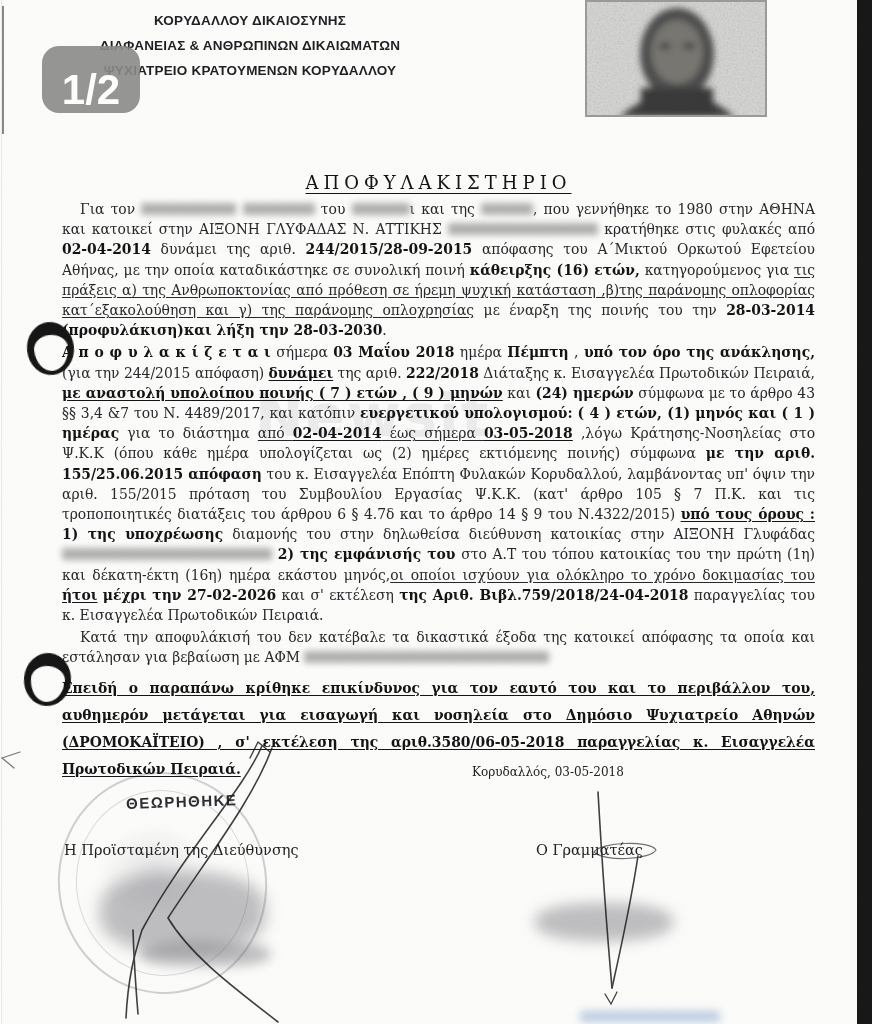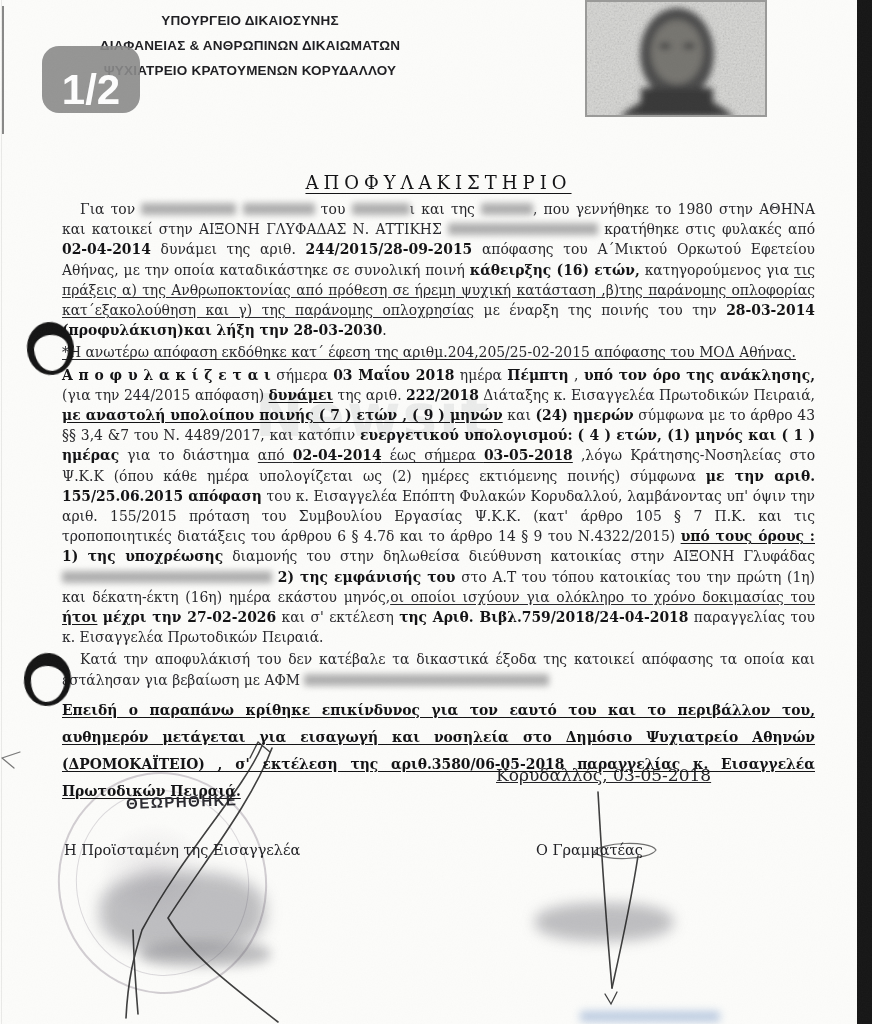--- a/index.html
+++ b/index.html
@@ -63,21 +63,21 @@
   }
   
   .ink-blot{
     position:absolute;width:34px;height:36px;border-radius:50%;z-index:8;
     border:4px solid #141414;border-top-width:13px;border-left-width:7px;border-right-width:6px;
     filter:blur(.4px);
   }
   .blot1{left:27px;top:322px;transform:rotate(-6deg);}
   .blot2{left:24px;top:653px;transform:rotate(5deg);}
   
-  .place-date{position:absolute;left:496px;top:765px;font-size:17px;z-index:7;color:#202024;text-decoration:underline;}
+  .place-date{position:absolute;left:472px;top:765px;font-size:12px;z-index:7;color:#202024;}
   .approved{
     position:absolute;left:126px;top:793px;z-index:9;
     font-family:"Liberation Sans","DejaVu Sans",sans-serif;
     font-size:15px;font-weight:bold;letter-spacing:1.5px;color:#2a2a30;transform:rotate(-2deg);
   }
   .sig-label{position:absolute;font-size:14.5px;z-index:7;color:#202024;}
   .sig-label.left{left:64px;top:842px;}
   .sig-label.right{left:536px;top:842px;text-align:center;}
   
   .stamp{
@@ -108,21 +108,21 @@
 </head>
 <body>
 
 <div class="page">
 
   <div class="right-strip"></div>
   <div class="left-edge-dark"></div>
   <div class="left-edge-faint"></div>
 
   <header class="gov-header">
-    <div>ΥΠΟΥΡΓΕΙΟ ΔΙΚΑΙΟΣΥΝΗΣ</div>
+    <div>ΚΟΡΥΔΑΛΛΟΥ ΔΙΚΑΙΟΣΥΝΗΣ</div>
     <div>ΔΙΑΦΑΝΕΙΑΣ &amp; ΑΝΘΡΩΠΙΝΩΝ ΔΙΚΑΙΩΜΑΤΩΝ</div>
     <div>ΨΥΧΙΑΤΡΕΙΟ ΚΡΑΤΟΥΜΕΝΩΝ  ΚΟΡΥΔΑΛΛΟΥ</div>
   </header>
 
   <div class="page-badge">1/2</div>
 
   <figure class="photo">
     <svg width="182" height="117" viewBox="0 0 182 117">
       <defs>
         <filter id="photoNoise">
@@ -146,33 +146,32 @@
       <rect x="1" y="1" width="180" height="115" fill="none" stroke="#9a9a98" stroke-width="2"></rect>
     </svg>
   </figure>
 
   <h1 class="doc-title">ΑΠΟΦΥΛΑΚΙΣΤΗΡΙΟ</h1>
 
   <div class="watermark">Newsit</div>
 
   <main id="doc-body" class="doc-body">
       <p class="para indent"><span>Για τον </span><span class="redact" style="width: 95px;"></span><span>  </span><span class="redact" style="width: 72px;"></span><span>  του </span><span class="redact" style="width: 58px;"></span><span>ι   και της </span><span class="redact" style="width: 52px;"></span><span>,  που γεννήθηκε το 1980 στην  ΑΘΗΝΑ και κατοικεί στην ΑΙΞΟΝΗ  ΓΛΥΦΑΔΑΣ Ν.  ΑΤΤΙΚΗΣ </span><span class="redact" style="width: 150px;"></span><span> κρατήθηκε  στις φυλακές από </span><span class="b">02-04-2014</span><span>  δυνάμει της αριθ. </span><span class="b">244/2015/28-09-2015</span><span> απόφασης του Α΄Μικτού Ορκωτού Εφετείου  Αθήνας,  με  την  οποία  καταδικάστηκε  σε  συνολική   ποινή  </span><span class="b">κάθειρξης  (16)  ετών,</span><span> κατηγορούμενος για </span><span class="u">τις πράξεις α) της Ανθρωποκτονίας  από πρόθεση σε ήρεμη ψυχική κατάσταση ,β)της παράνομης  οπλοφορίας κατ΄εξακολούθηση και γ) της  παράνομης οπλοχρησίας</span><span>  με έναρξη της ποινής του την </span><span class="b">28-03-2014 (προφυλάκιση)και λήξη την 28-03-2030</span><span>.</span></p>
-      <p class="para note"><span class="u">*Η ανωτέρω απόφαση εκδόθηκε κατ΄ έφεση της αριθμ.204,205/25-02-2015 απόφασης του ΜΟΔ Αθήνας.</span></p>
       <p class="para"><span class="b">Α π ο φ υ λ α κ ί ζ ε τ α ι</span><span> σήμερα  </span><span class="b">03  Μαΐου   2018</span><span> ημέρα  </span><span class="b">Πέμπτη</span><span> , </span><span class="b">υπό τον όρο της ανάκλησης,</span><span> (για την 244/2015   απόφαση) </span><span class="b u">δυνάμει</span><span> της αριθ. </span><span class="b">222/2018</span><span> Διάταξης κ. Εισαγγελέα Πρωτοδικών Πειραιά, </span><span class="b u">με αναστολή υπολοίπου ποινής ( 7 ) ετών , ( 9 ) μηνών</span><span> και </span><span class="b">(24) ημερών</span><span>  σύμφωνα με το άρθρο 43 §§ 3,4 &amp;7 του Ν. 4489/2017, και κατόπιν </span><span class="b">ευεργετικού υπολογισμού:</span><span>  </span><span class="b">( 4 ) ετών, (1) μηνός και ( 1 ) ημέρας</span><span> για το διάστημα </span><span class="u">από </span><span class="b u">02-04-2014</span><span class="u"> έως σήμερα  </span><span class="b u">03-05-2018</span><span> ,λόγω Κράτησης-Νοσηλείας στο Ψ.Κ.Κ (όπου κάθε ημέρα υπολογίζεται ως (2) ημέρες εκτιόμενης ποινής) σύμφωνα </span><span class="b">με την αριθ. 155/25.06.2015 απόφαση</span><span> του κ. Εισαγγελέα Επόπτη Φυλακών Κορυδαλλού, λαμβάνοντας υπ' όψιν την αριθ. 155/2015 πρόταση του Συμβουλίου Εργασίας Ψ.Κ.Κ. (κατ' άρθρο 105 § 7 Π.Κ. και τις τροποποιητικές διατάξεις του άρθρου 6 § 4.7δ και το άρθρο 14 § 9 του Ν.4322/2015) </span><span class="b u">υπό τους όρους :</span><span> </span><span class="b">1) της υποχρέωσης</span><span> διαμονής του στην δηλωθείσα διεύθυνση  κατοικίας στην ΑΙΞΟΝΗ Γλυφάδας </span><span class="redact" style="width: 210px;"></span><span> </span><span class="b">2) της εμφάνισής του</span><span>  στο Α.Τ του τόπου κατοικίας του την πρώτη (1η) και δέκατη-έκτη (16η) ημέρα εκάστου μηνός,</span><span class="u">οι οποίοι ισχύουν για ολόκληρο το χρόνο δοκιμασίας του </span><span class="b u">ήτοι</span><span> </span><span class="b">μέχρι την 27-02-2026</span><span>  και σ' εκτέλεση </span><span class="b">της Αριθ. Βιβλ.759/2018/24-04-2018</span><span>  παραγγελίας του κ. Εισαγγελέα Πρωτοδικών Πειραιά.</span></p>
       <p class="para indent"><span>Κατά την αποφυλάκισή του δεν κατέβαλε τα δικαστικά έξοδα  της κατοικεί απόφασης τα οποία και εστάλησαν για βεβαίωση  με ΑΦΜ </span><span class="redact" style="width: 245px;"></span></p>
       <p class="para spaced"><span class="b u">Επειδή ο παραπάνω κρίθηκε επικίνδυνος για τον εαυτό του και το περιβάλλον του, αυθημερόν μετάγεται για εισαγωγή και νοσηλεία στο  Δημόσιο  Ψυχιατρείο Αθηνών  (ΔΡΟΜΟΚΑΪΤΕΙΟ) , σ' εκτέλεση της αριθ.3580/06-05-2018 παραγγελίας κ. Εισαγγελέα Πρωτοδικών Πειραιά.</span></p>
     </main>
 
   <div class="ink-blot blot1"></div>
   <div class="ink-blot blot2"></div>
 
   <div class="place-date">Κορυδαλλός,  03-05-2018</div>
   <div class="stamp"></div>
   <div class="approved">ΘΕΩΡΗΘΗΚΕ</div>
-  <div class="sig-label left">Η Προϊσταμένη της Εισαγγελέα</div>
+  <div class="sig-label left">Η Προϊσταμένη της Διεύθυνσης</div>
   <div class="sig-label right">Ο Γραμματέας</div>
   <div class="sig-blur sig1"></div>
   <div class="sig-blur sig1b"></div>
   <div class="sig-blur sig2"></div>
 
   <svg class="pen-strokes" width="872" height="1024" viewBox="0 0 872 1024">
     <g fill="none" stroke="#1c1c1c" stroke-width="1.6" stroke-linecap="round" opacity="0.85">
       <path d="M262,746 C242,792 184,852 142,930 C134,956 128,978 126,1018"></path>
       <path d="M272,748 C252,802 204,862 168,918 C192,958 240,992 278,1022"></path>
       <path d="M133,930 C134,962 136,990 138,1014"></path>

